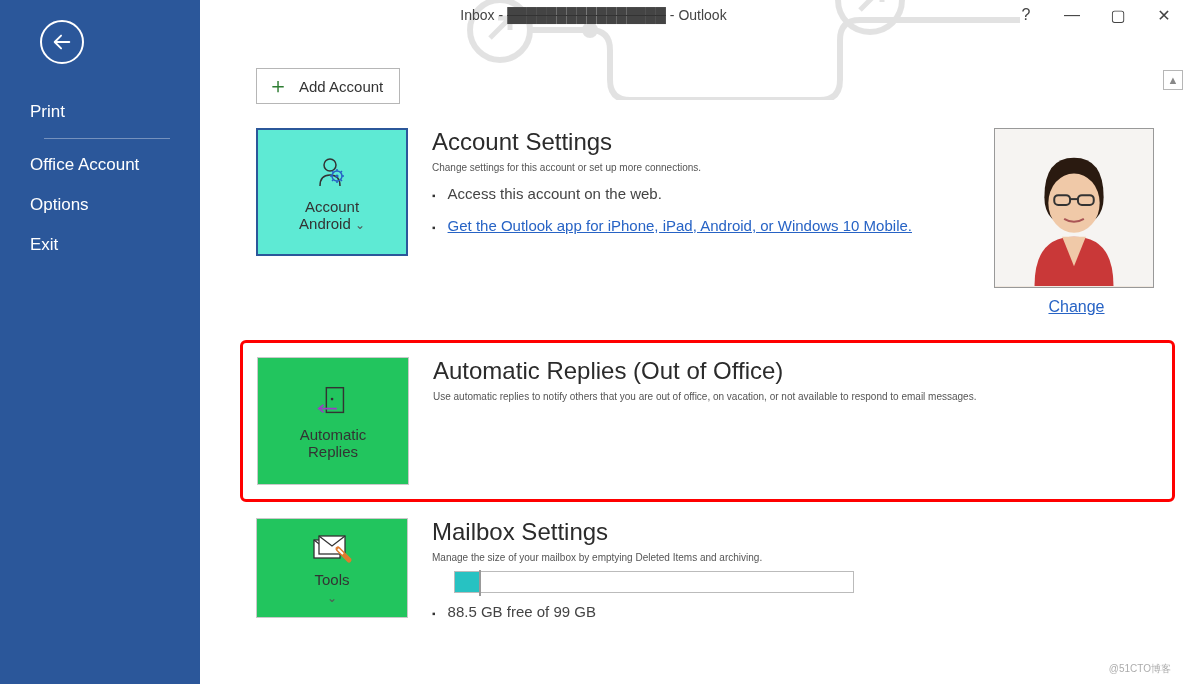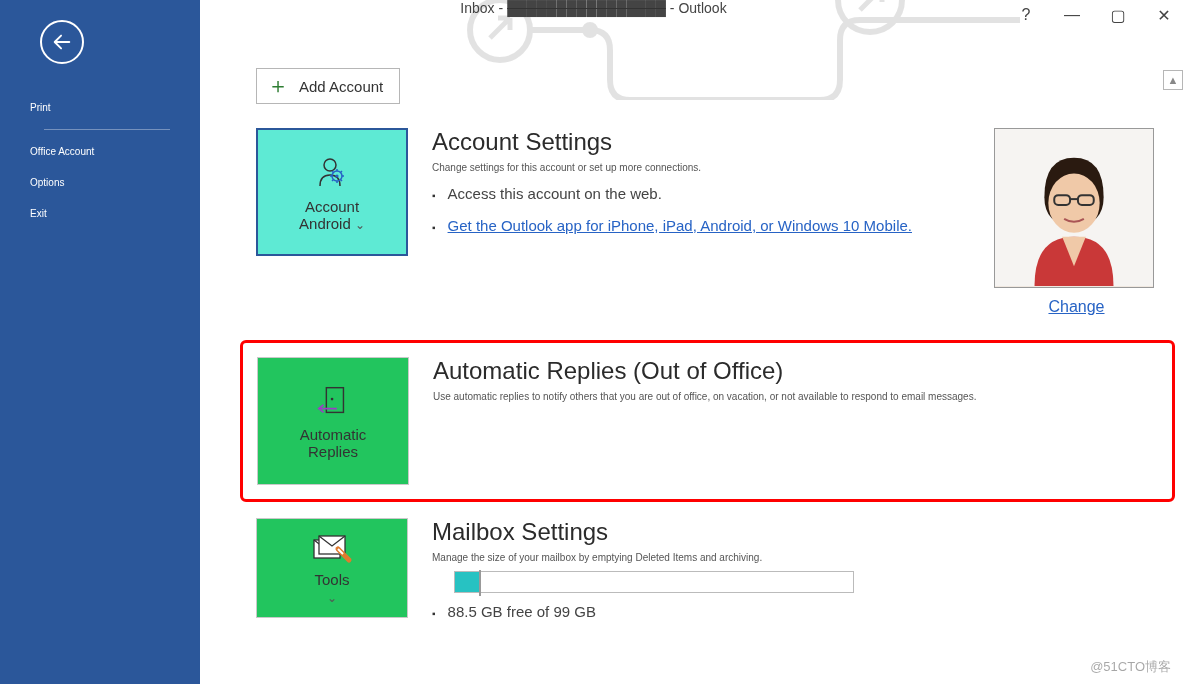--- a/index.html
+++ b/index.html
@@ -11,21 +11,21 @@
       height: 684px;
       overflow: hidden;
       position: relative;
     }
     
     .titlebar {
       position: absolute;
       top: 0; left: 0; right: 0;
       height: 30px;
       display: flex;
-      align-items: flex-start;
+      align-items: center;
       justify-content: center;
       font-size: 14px;
       color: #444;
       z-index: 5;
     }
     .title-controls {
       position: absolute;
       right: 0; top: 0;
       display: flex;
       gap: 0;
@@ -62,21 +62,21 @@
       justify-content: center;
       cursor: pointer;
     }
     .back-btn svg { stroke: #fff; }
     .sidebar-menu {
       display: flex;
       flex-direction: column;
     }
     .sidebar-item {
       padding: 10px 0 10px 30px;
-      font-size: 10px;
+      font-size: 17px;
       cursor: pointer;
     }
     .sidebar-divider {
       margin: 6px 30px 6px 44px;
       border: none;
       border-top: 1px solid rgba(255,255,255,0.35);
     }
     
     .main {
       position: absolute;
@@ -212,21 +212,21 @@
       top: 70px; right: 4px;
       width: 20px; height: 20px;
       border: 1px solid #b6b6b6;
       display:flex; align-items:center; justify-content:center;
       font-size:11px; color:#888;
     }
     .watermark {
       position: absolute;
       right: 16px; bottom: 8px;
       color: rgba(0,0,0,0.35);
-      font-size: 13px;
+      font-size: 10px;
     }
   </style>
 </head>
 <body>
 
 <div class="titlebar">
   <span>Inbox -</span>
   <span class="strike" style="margin:0 4px;">████████████████</span>
   <span>-  Outlook</span>
   <div class="title-controls">

